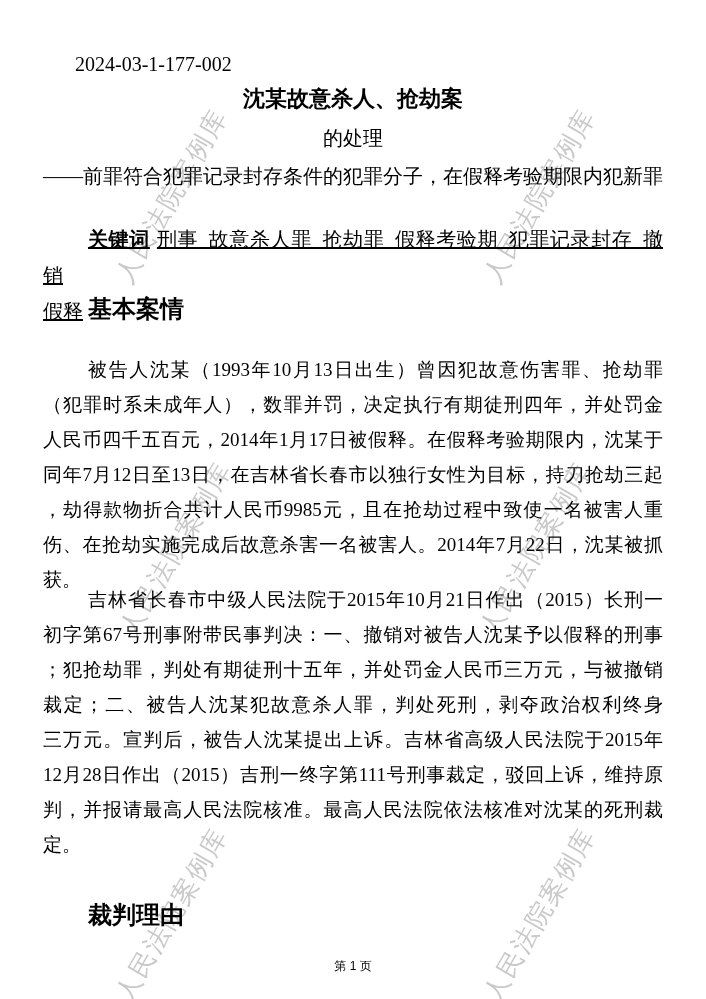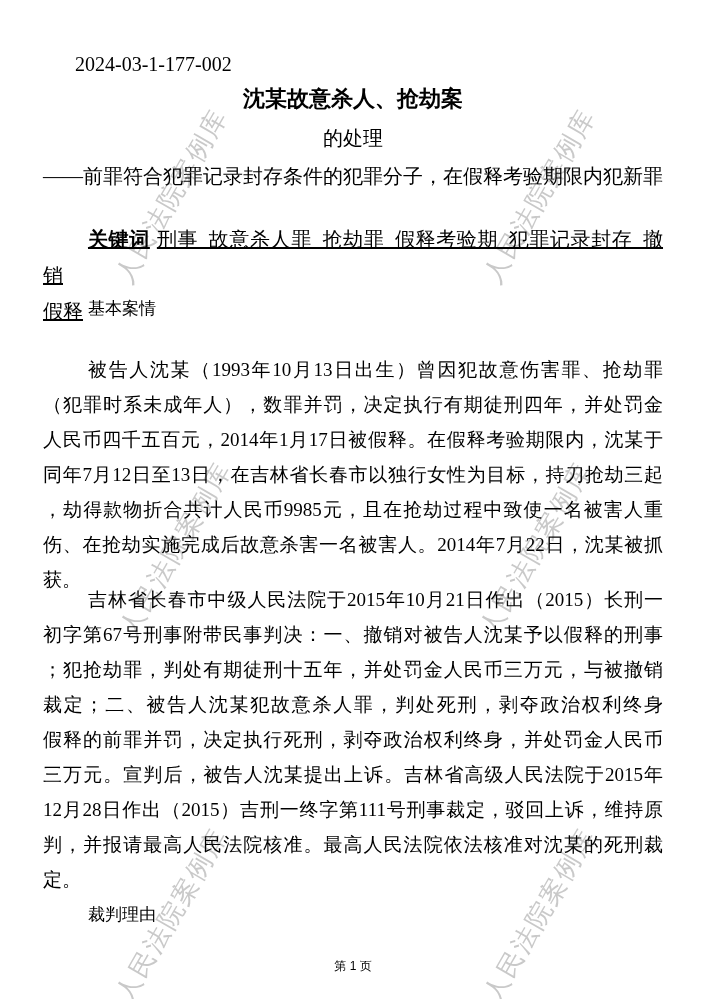--- a/index.html
+++ b/index.html
@@ -57,21 +57,21 @@
     white-space:pre-wrap;
   }
   .keywords .klabel{
     font-weight:bold;
     font-family:"Liberation Sans", sans-serif;
     margin-right:0.35em;
   }
   .heading{
     position:absolute;left:43px;width:620px;
     padding-left:45px;box-sizing:border-box;
-    font-size:17px;line-height:26px;font-weight:normal;
+    font-size:24px;line-height:26px;font-weight:bold;
     font-family:"Liberation Sans", sans-serif;
   }
   .heading-facts{top:296px;}
   .heading-reason{top:902px;}
   .para{
     position:absolute;left:43px;width:620px;
     font-size:19px;line-height:35px;
   }
   .para-1{top:332px;margin-top:20px;}
   .para-2{top:582px;}
@@ -125,21 +125,20 @@
       <div class="line">，劫得款物折合共计人民币9985元，且在抢劫过程中致使一名被害人重</div>
       <div class="line">伤、在抢劫实施完成后故意杀害一名被害人。2014年7月22日，沈某被抓</div>
       <div class="line last">获。</div>
     </div>
 
     <div class="para para-2">
       <div class="line first">吉林省长春市中级人民法院于2015年10月21日作出（2015）长刑一</div>
       <div class="line">初字第67号刑事附带民事判决：一、撤销对被告人沈某予以假释的刑事</div>
       <div class="line">；犯抢劫罪，判处有期徒刑十五年，并处罚金人民币三万元，与被撤销</div>
       <div class="line">裁定；二、被告人沈某犯故意杀人罪，判处死刑，剥夺政治权利终身</div>
-      <div class="line">假释的前罪并罚，决定执行死刑，剥夺政治权利终身，并处罚金人民币</div>
       <div class="line">三万元。宣判后，被告人沈某提出上诉。吉林省高级人民法院于2015年</div>
       <div class="line">12月28日作出（2015）吉刑一终字第111号刑事裁定，驳回上诉，维持原</div>
       <div class="line">判，并报请最高人民法院核准。最高人民法院依法核准对沈某的死刑裁</div>
       <div class="line last">定。</div>
     </div>
 
     <div class="heading heading-reason">裁判理由</div>
 
     <div class="footer">第 1 页</div>
 

